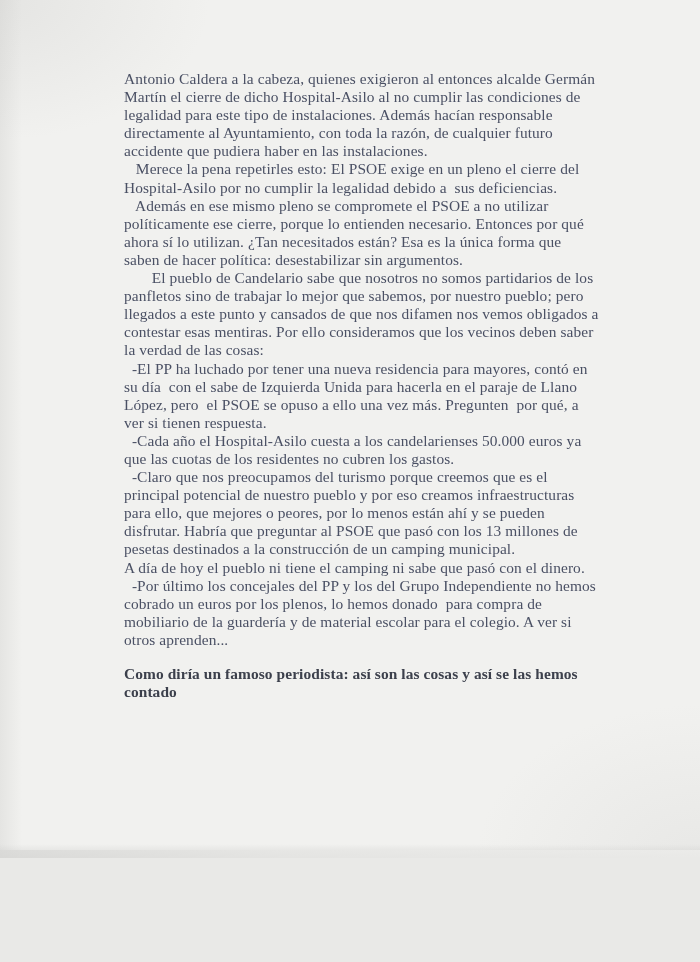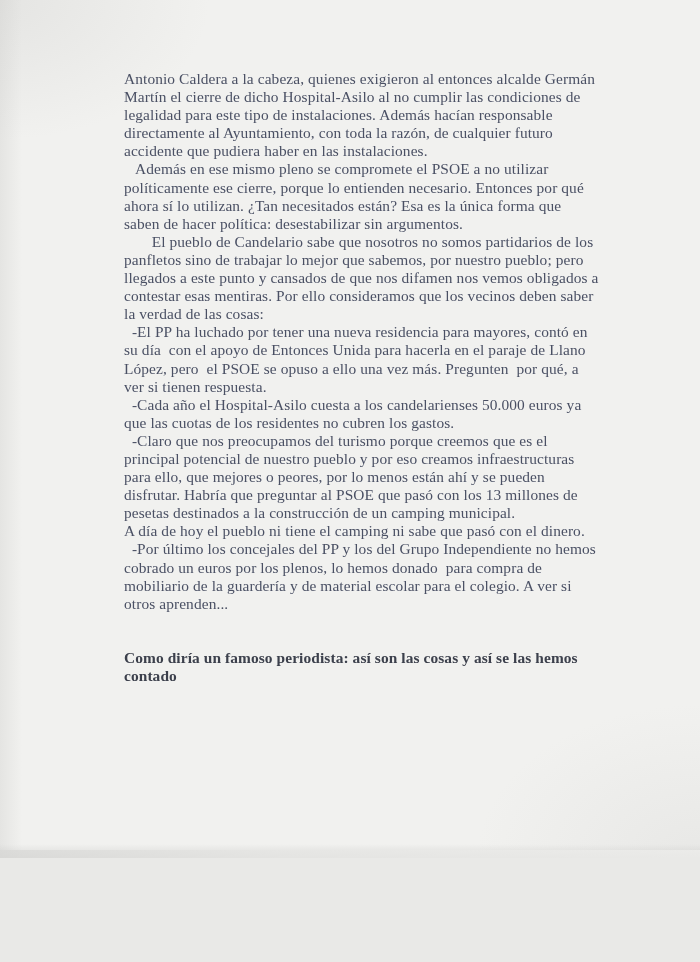--- a/index.html
+++ b/index.html
@@ -28,21 +28,21 @@
     font-size:15.4px;
     line-height:18.1px;
     letter-spacing:0.1px;
   }
   .para {
     white-space:pre;
     margin:0;
   }
   .closing {
     white-space:pre;
-    margin-top:36px;
+    margin-top:16px;
     font-weight:bold;
     color:#3c404c;
   }
   .smudge-bottom {
     position:absolute;
     left:0; bottom:0;
     width:100%; height:8px;
     background:linear-gradient(to right, #d9d9d7, #e6e6e4 40%, #eeeeec);
     opacity:0.8;
   }
@@ -50,31 +50,33 @@
 </head>
 <body>
 
 <div class="page">
   <div class="textblock">
     <p class="para">Antonio Caldera a la cabeza, quienes exigieron al entonces alcalde Germán
 Martín el cierre de dicho Hospital-Asilo al no cumplir las condiciones de
 legalidad para este tipo de instalaciones. Además hacían responsable
 directamente al Ayuntamiento, con toda la razón, de cualquier futuro
 accidente que pudiera haber en las instalaciones.</p>
+    <p class="para">   Merece la pena repetirles esto: El PSOE exige en un pleno el cierre del
+Hospital-Asilo por no cumplir la legalidad debido a  sus deficiencias.</p>
     <p class="para">   Además en ese mismo pleno se compromete el PSOE a no utilizar
 políticamente ese cierre, porque lo entienden necesario. Entonces por qué
 ahora sí lo utilizan. ¿Tan necesitados están? Esa es la única forma que
 saben de hacer política: desestabilizar sin argumentos.</p>
     <p class="para">       El pueblo de Candelario sabe que nosotros no somos partidarios de los
 panfletos sino de trabajar lo mejor que sabemos, por nuestro pueblo; pero
 llegados a este punto y cansados de que nos difamen nos vemos obligados a
 contestar esas mentiras. Por ello consideramos que los vecinos deben saber
 la verdad de las cosas:</p>
     <p class="para">  -El PP ha luchado por tener una nueva residencia para mayores, contó en
-su día  con el apoyo de Entonces Unida para hacerla en el paraje de Llano
+su día  con el sabe de Izquierda Unida para hacerla en el paraje de Llano
 López, pero  el PSOE se opuso a ello una vez más. Pregunten  por qué, a
 ver si tienen respuesta.</p>
     <p class="para">  -Cada año el Hospital-Asilo cuesta a los candelarienses 50.000 euros ya
 que las cuotas de los residentes no cubren los gastos.</p>
     <p class="para">  -Claro que nos preocupamos del turismo porque creemos que es el
 principal potencial de nuestro pueblo y por eso creamos infraestructuras
 para ello, que mejores o peores, por lo menos están ahí y se pueden
 disfrutar. Habría que preguntar al PSOE que pasó con los 13 millones de
 pesetas destinados a la construcción de un camping municipal.
 A día de hoy el pueblo ni tiene el camping ni sabe que pasó con el dinero.</p>

